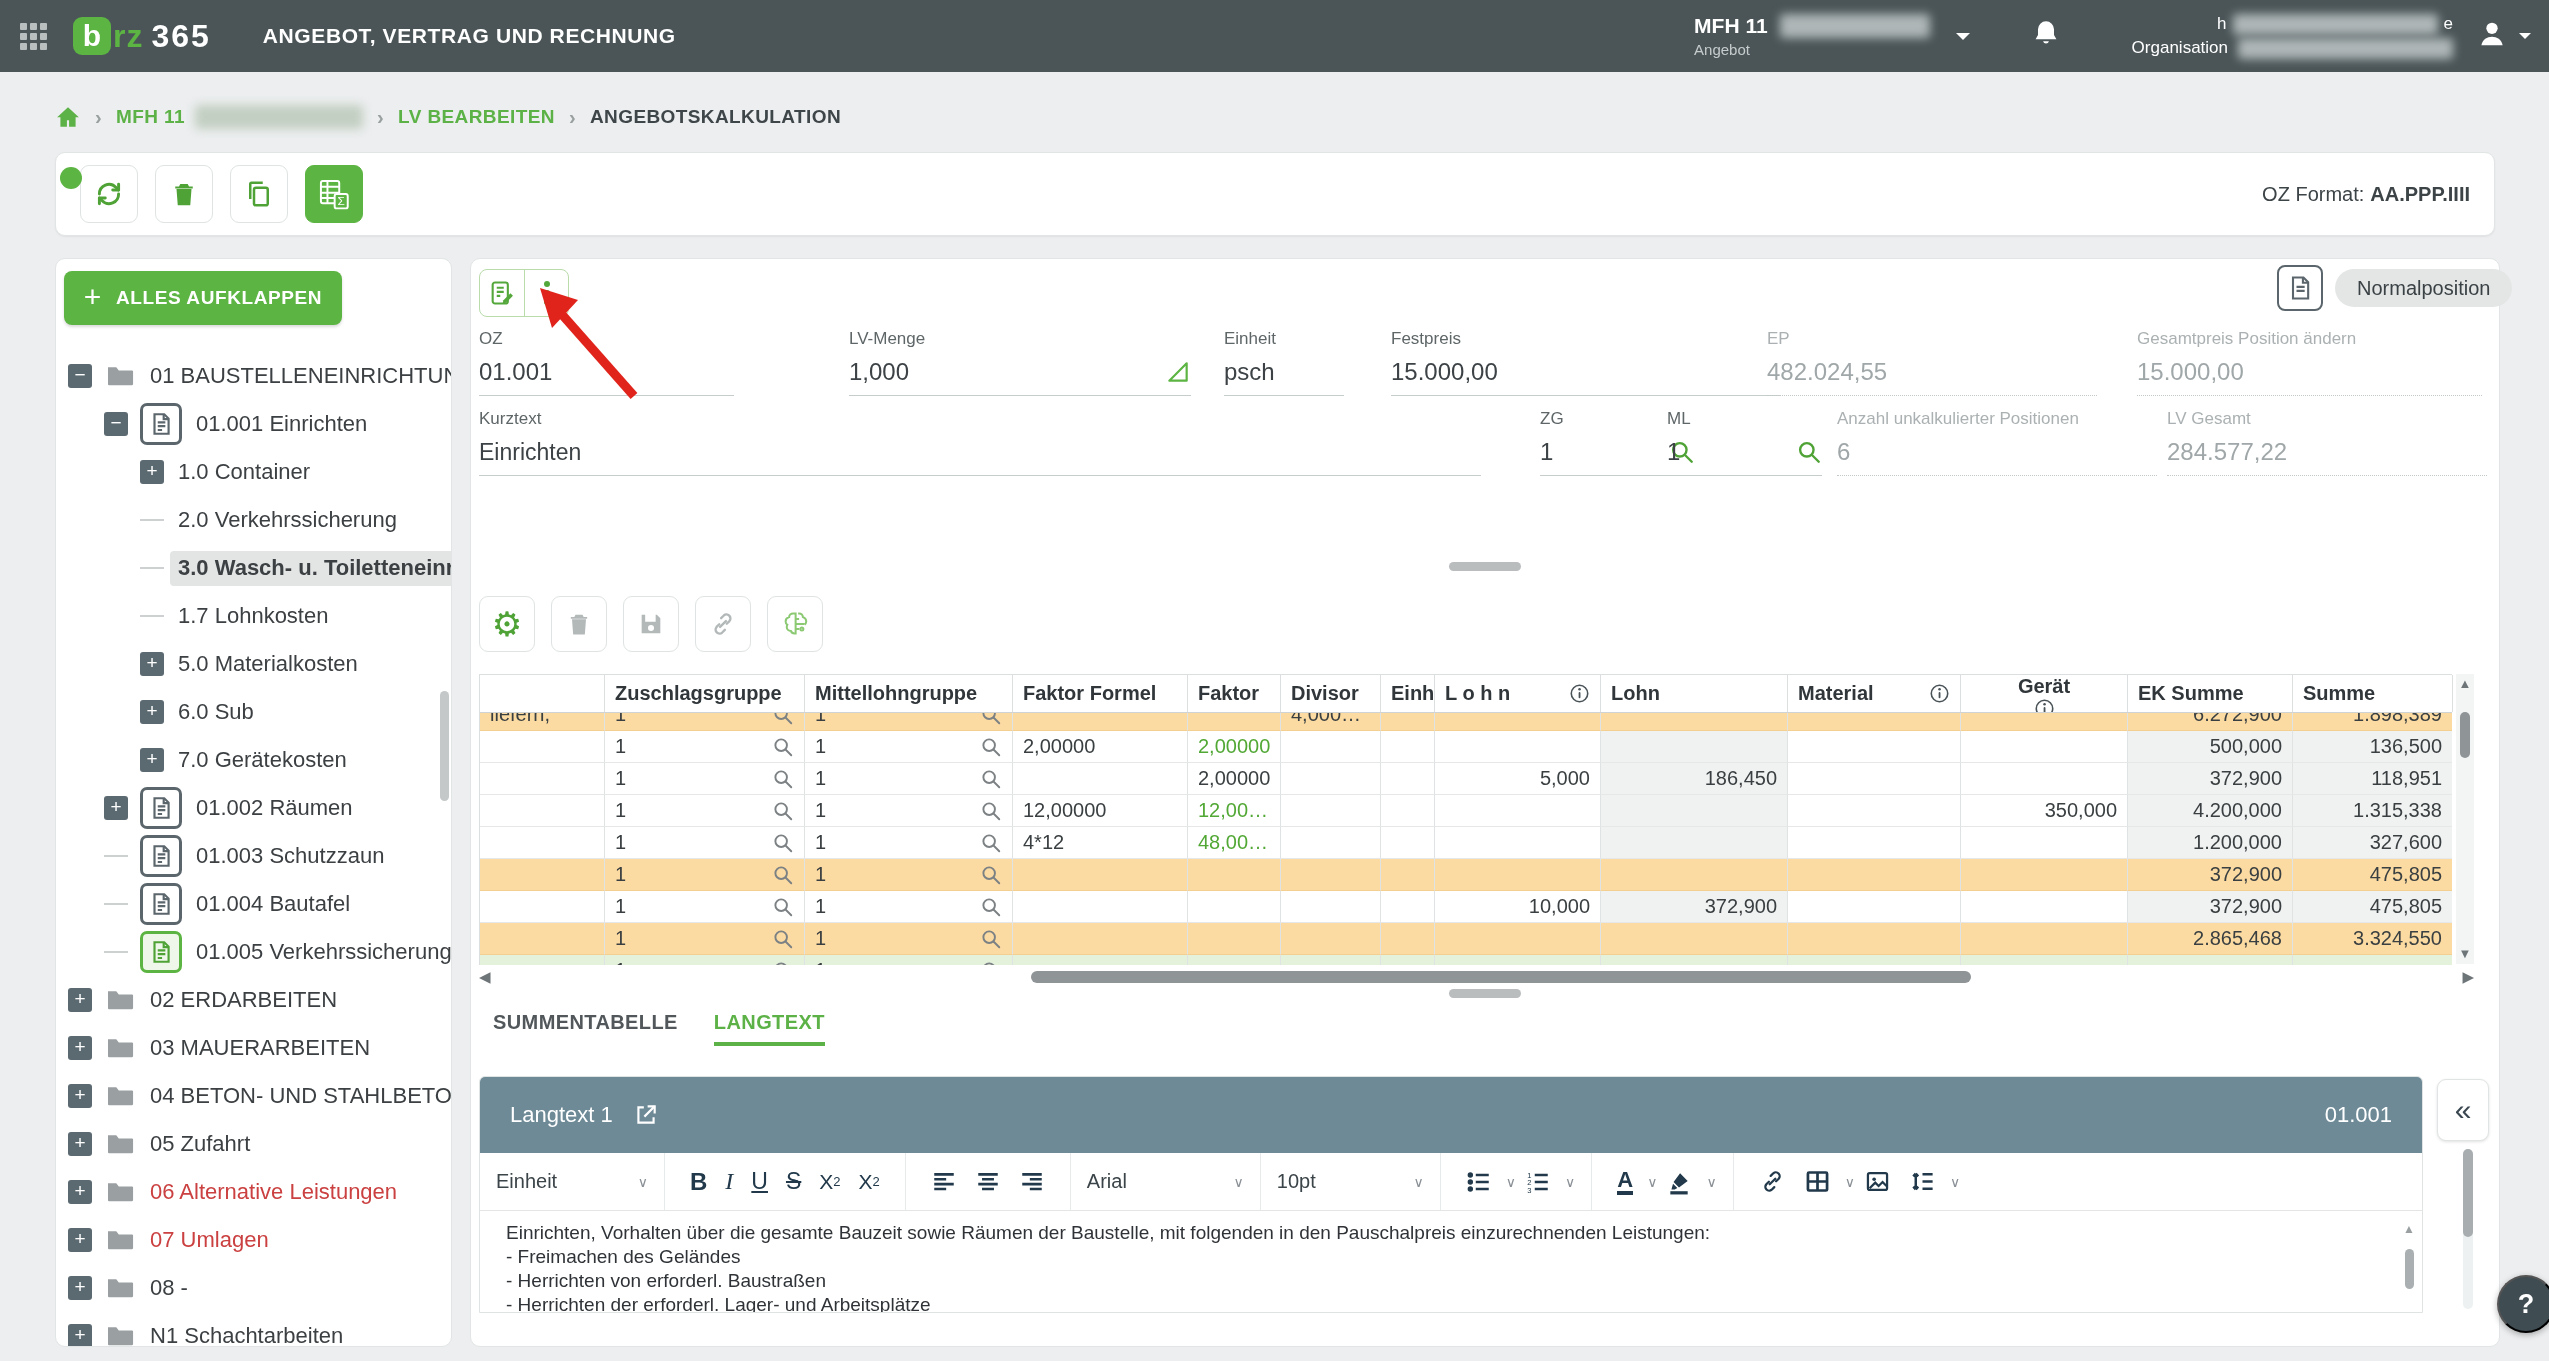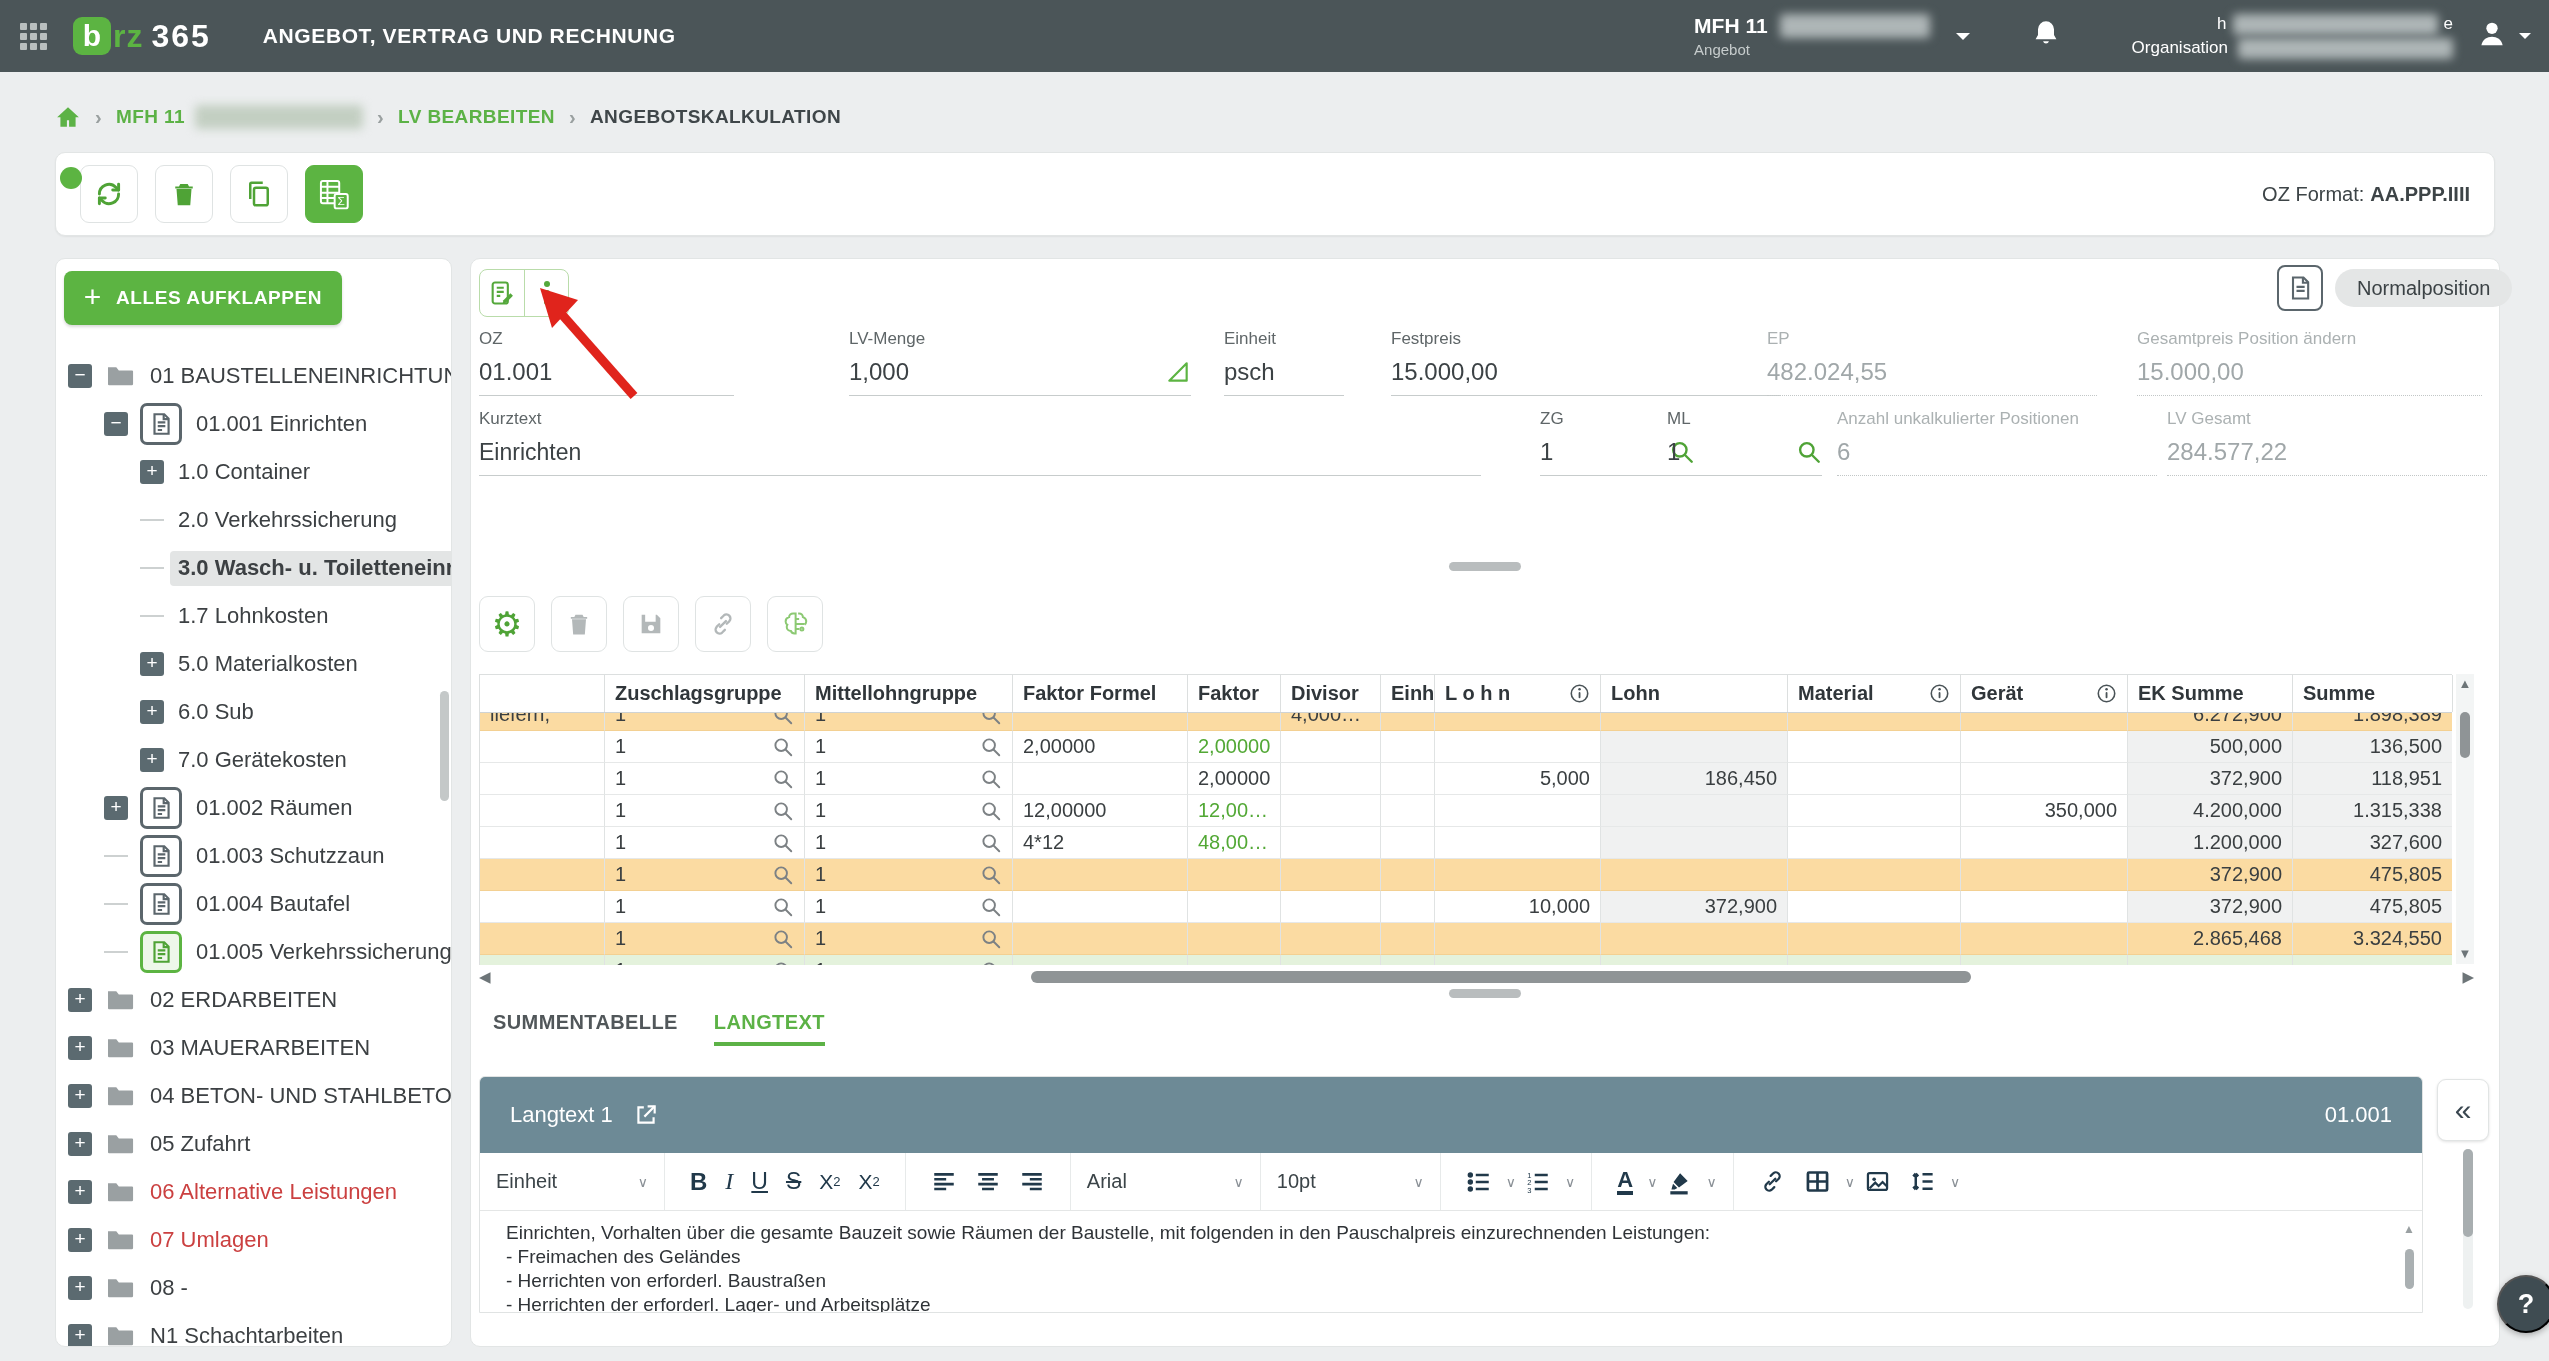--- a/index.html
+++ b/index.html
@@ -646,21 +646,21 @@
           <div class="gh" style="width: 173px;">
             <span>Material</span>
             <span style="display:flex;">
               <svg width="21" height="21" viewBox="0 0 24 24">
                 <circle cx="12" cy="12" r="9.4" fill="none" stroke="#4a5357" stroke-width="1.8"></circle>
                 <rect x="11" y="10.4" width="2.1" height="7" rx="1" fill="#4a5357"></rect>
                 <circle cx="12.05" cy="7.1" r="1.45" fill="#4a5357"></circle>
               </svg>
             </span>
           </div>
-          <div class="gh" style="width: 167px;">
+          <div class="gh" style="width: 167px; flex-direction: column;">
             <span>Gerät</span>
             <span style="display:flex;">
               <svg width="21" height="21" viewBox="0 0 24 24">
                 <circle cx="12" cy="12" r="9.4" fill="none" stroke="#4a5357" stroke-width="1.8"></circle>
                 <rect x="11" y="10.4" width="2.1" height="7" rx="1" fill="#4a5357"></rect>
                 <circle cx="12.05" cy="7.1" r="1.45" fill="#4a5357"></circle>
               </svg>
             </span>
           </div>
           <div class="gh" style="width: 165px;">

